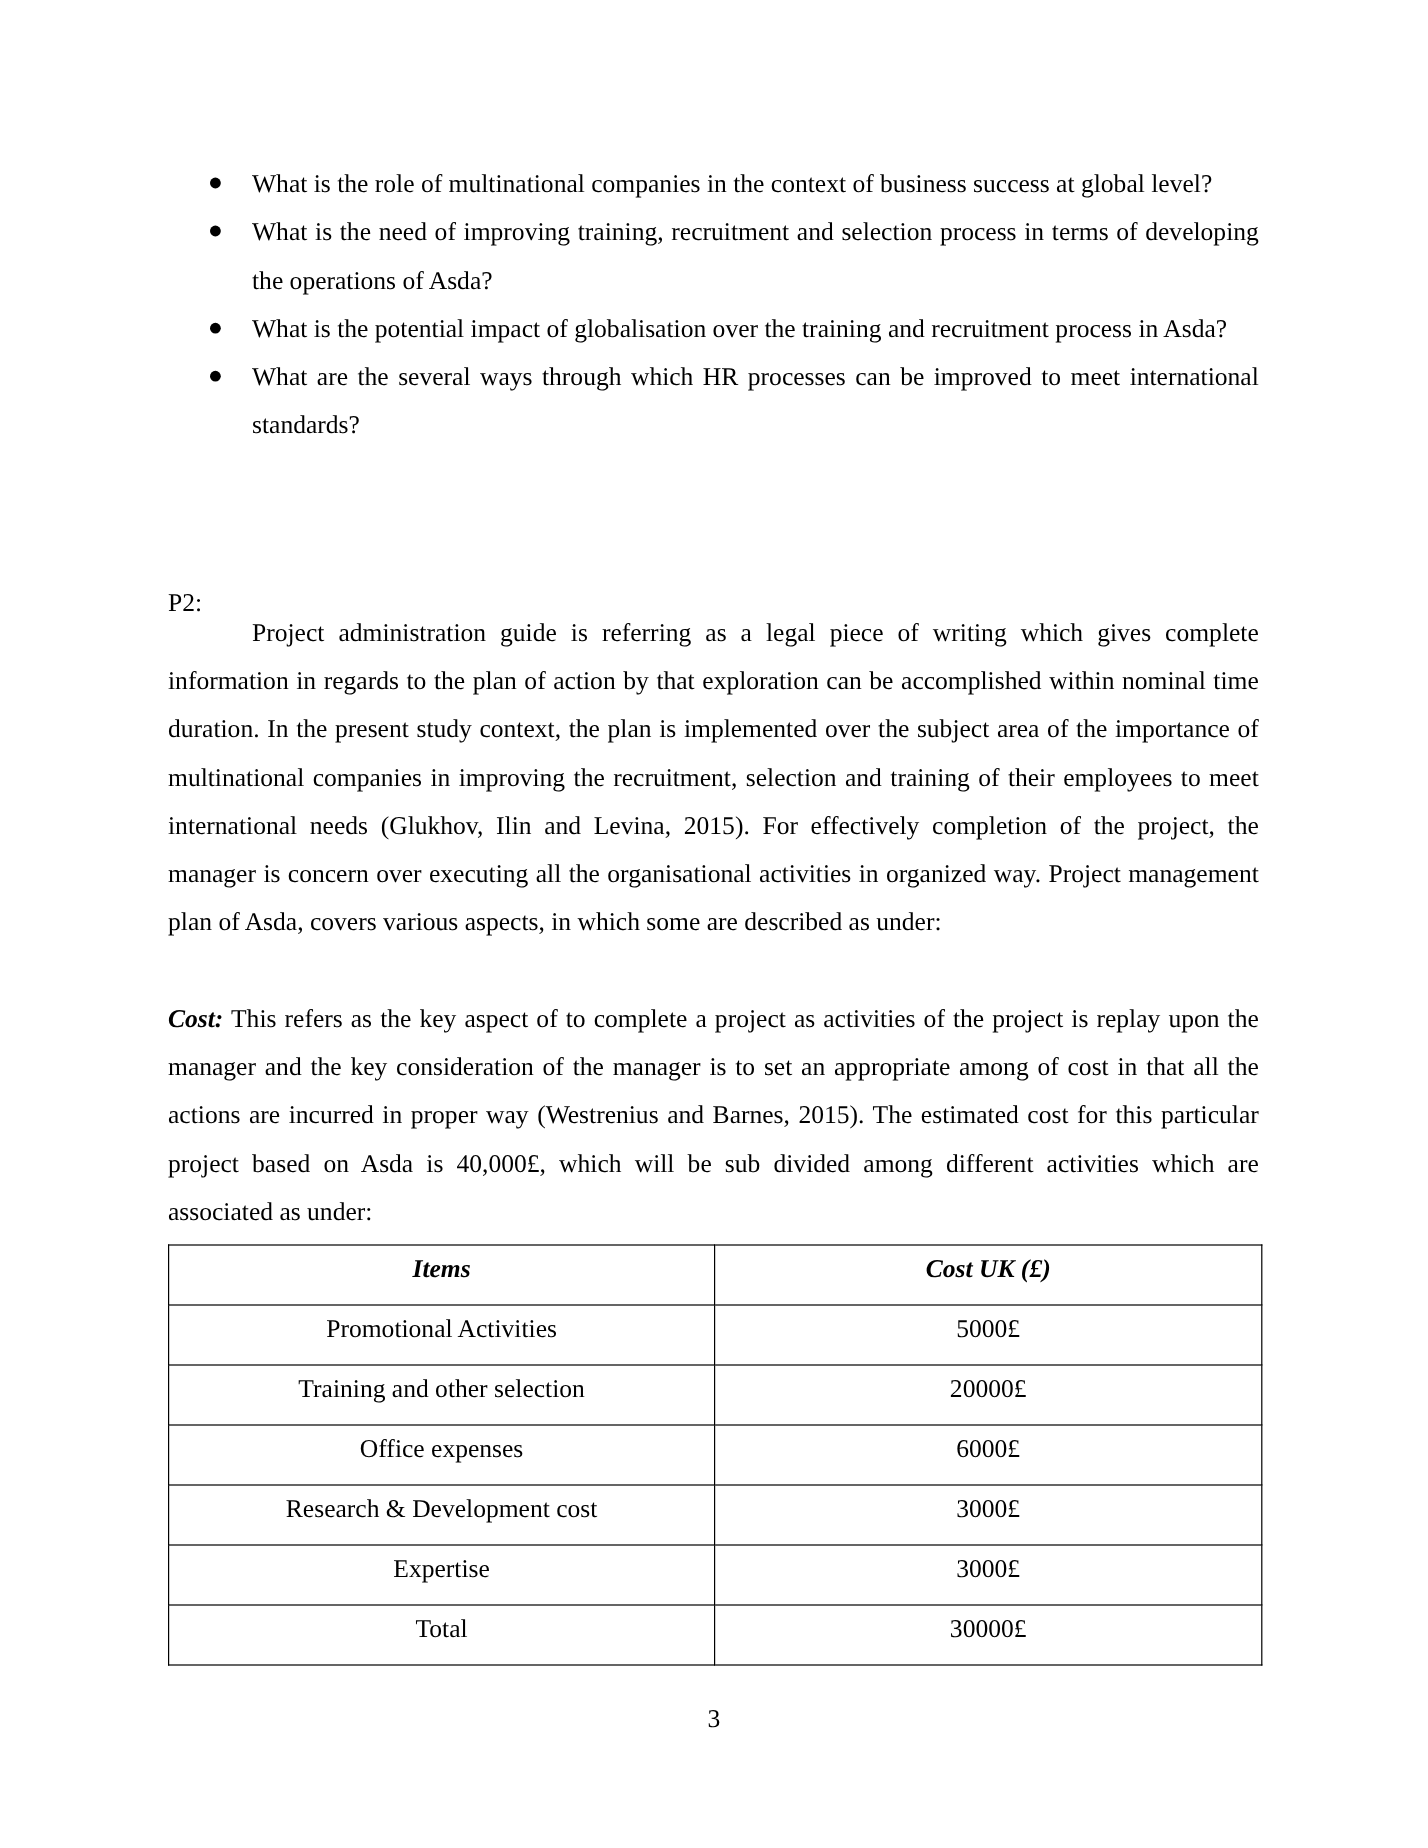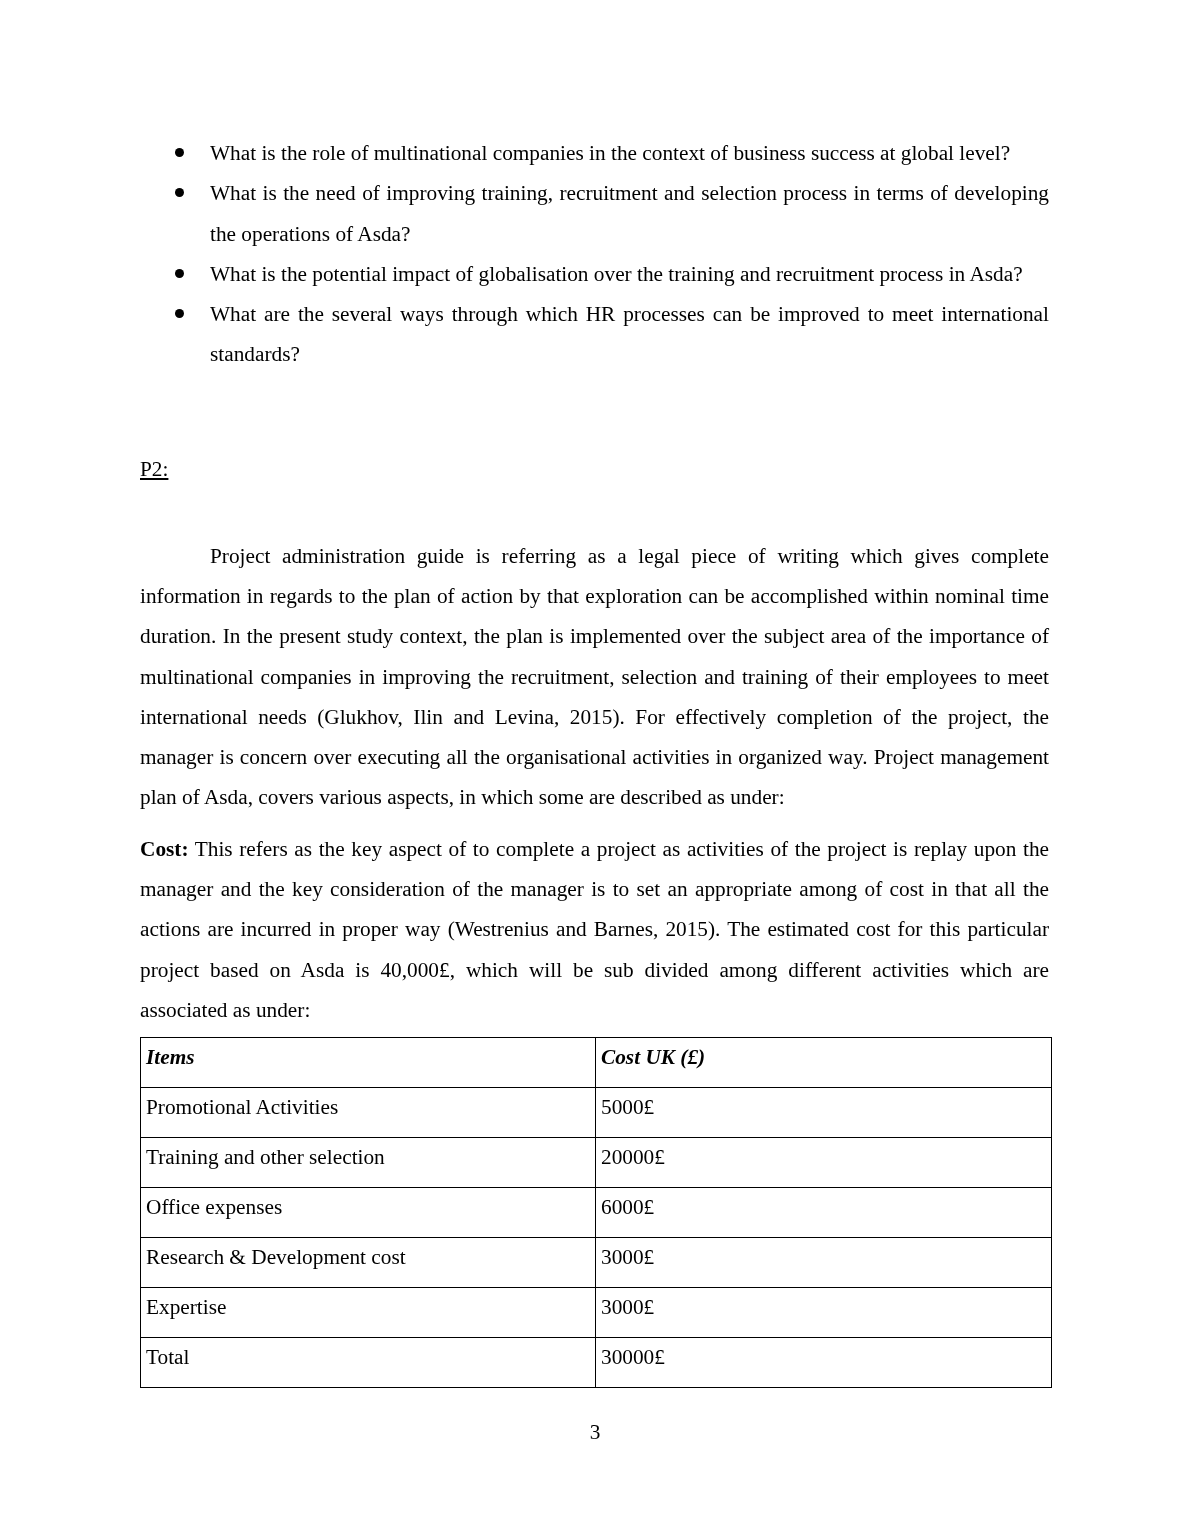--- a/index.html
+++ b/index.html
@@ -7,35 +7,35 @@
     width: 1190px; height: 1540px; position: relative; overflow: hidden;
     font-family: "Liberation Serif", "DejaVu Serif", serif;
     color: #000000; font-size: 21.3px;
   }
   .page { position: absolute; left: 0; top: 0; width: 1190px; height: 1120px; }
   .bullets { position: absolute; left: 140px; top: 133px; width: 909px; margin: 0; padding: 0; list-style: none; }
   .bullets li { position: relative; padding-left: 70px; line-height: 40.3px; text-align: justify; text-align-last: left; }
   .bullets li .dot {
     position: absolute; left: 35px; top: 15px; width: 9px; height: 9px; border-radius: 50%; background: #000;
   }
-  .heading { position: absolute; left: 140px; top: 449px; line-height: 40px; text-decoration: underline; }
+  .heading { position: absolute; left: 140px; top: 482px; line-height: 40px; }
   .para {
     position: absolute; left: 140px; width: 909px; line-height: 40.2px;
     text-align: justify; margin: 0;
   }
-  .para.p1 { top: 536px; text-indent: 70px; }
+  .para.p1 { top: 507px; text-indent: 70px; }
   .para.p2 { top: 829px; }
-  .para b i, .para .lead { font-weight: bold; }
+  .para b i, .para .lead { font-weight: bold; font-style: italic; }
   table.cost {
     position: absolute; left: 140px; top: 1037px; width: 912px;
     border-collapse: collapse;
   }
   table.cost td, table.cost th {
     border: 1px solid #000; height: 50px; vertical-align: top;
-    padding: 5px 5px 2px 5px; text-align: left; font-weight: normal; line-height: 28px;
+    padding: 5px 5px 2px 5px; text-align: center; font-weight: normal; line-height: 28px;
     box-sizing: border-box;
   }
   table.cost th { font-weight: bold; font-style: italic; }
   table.cost td.c1, table.cost th.c1 { width: 455px; }
   .page-number { position: absolute; left: 0; width: 1190px; top: 1418px; text-align: center; line-height: 28px; }
 </style>
 </head>
 <body>
 
 <div class="page">

